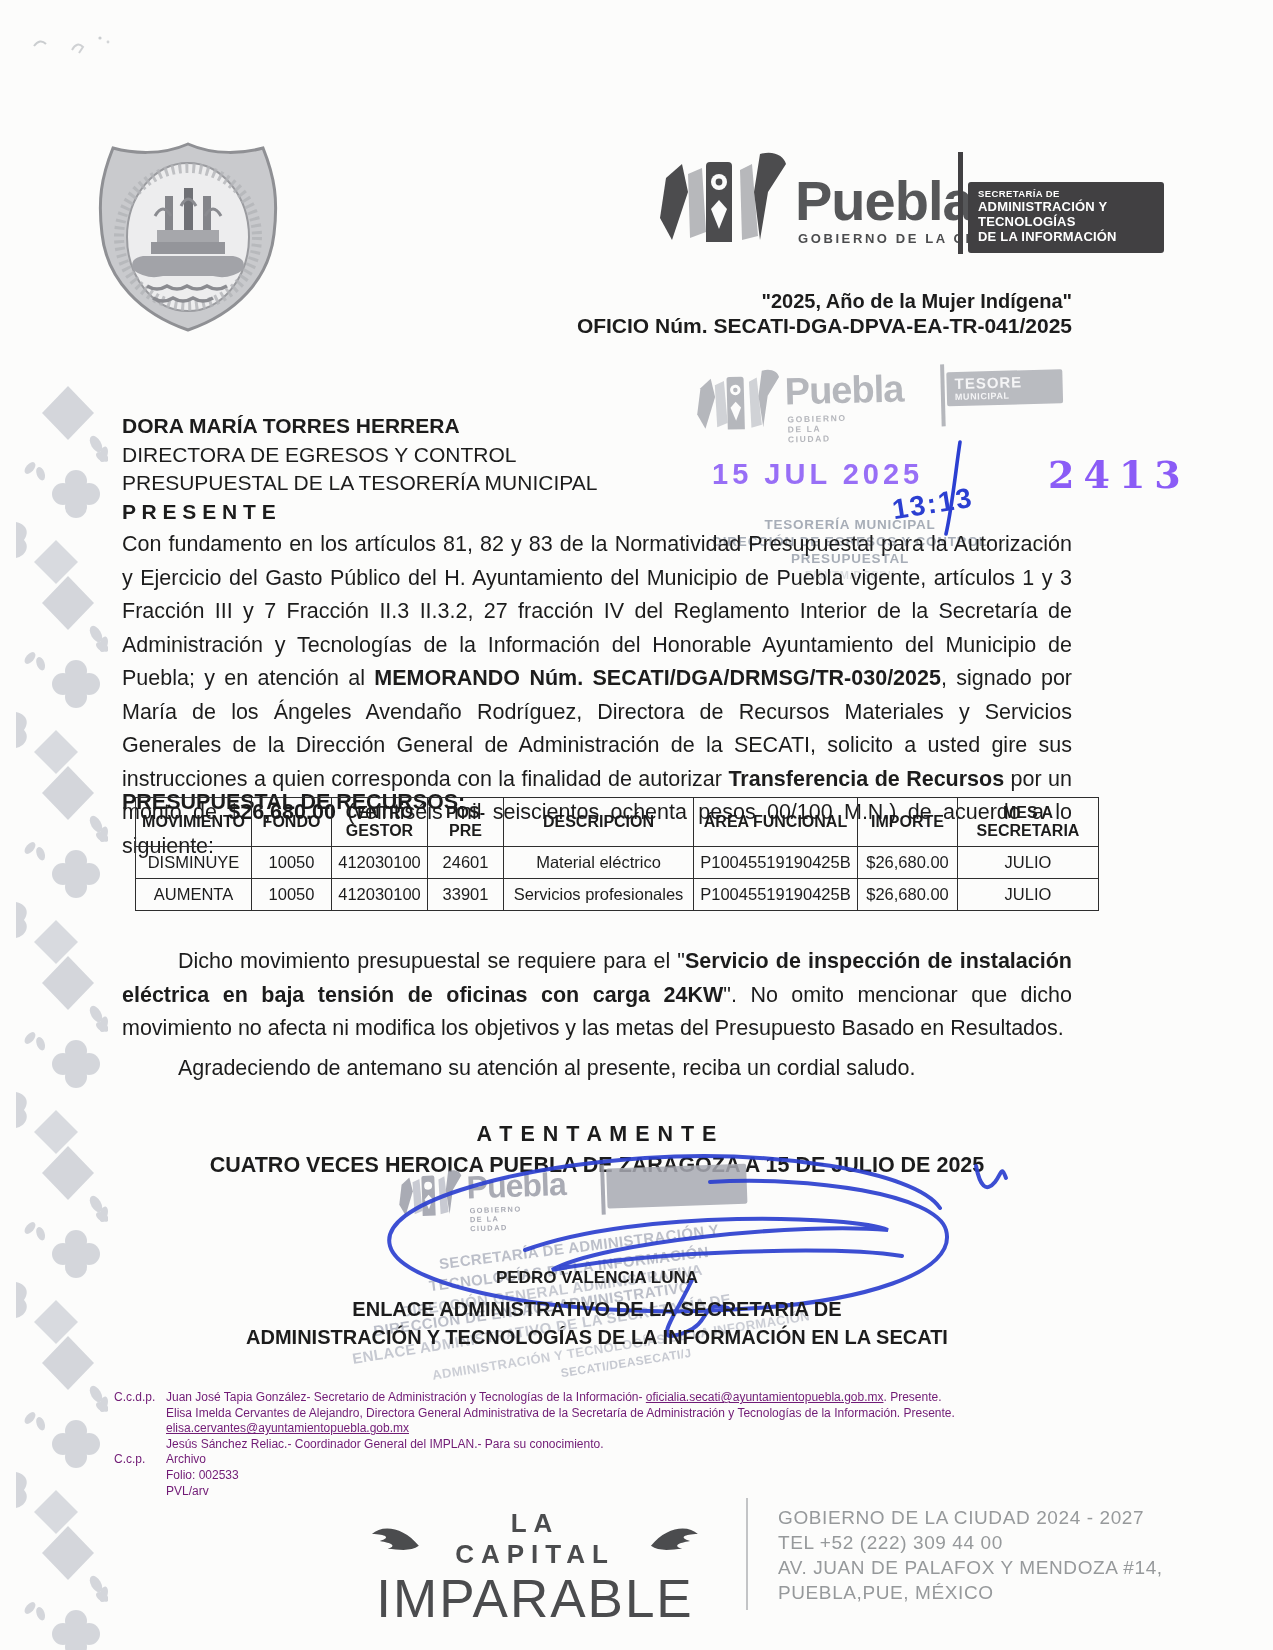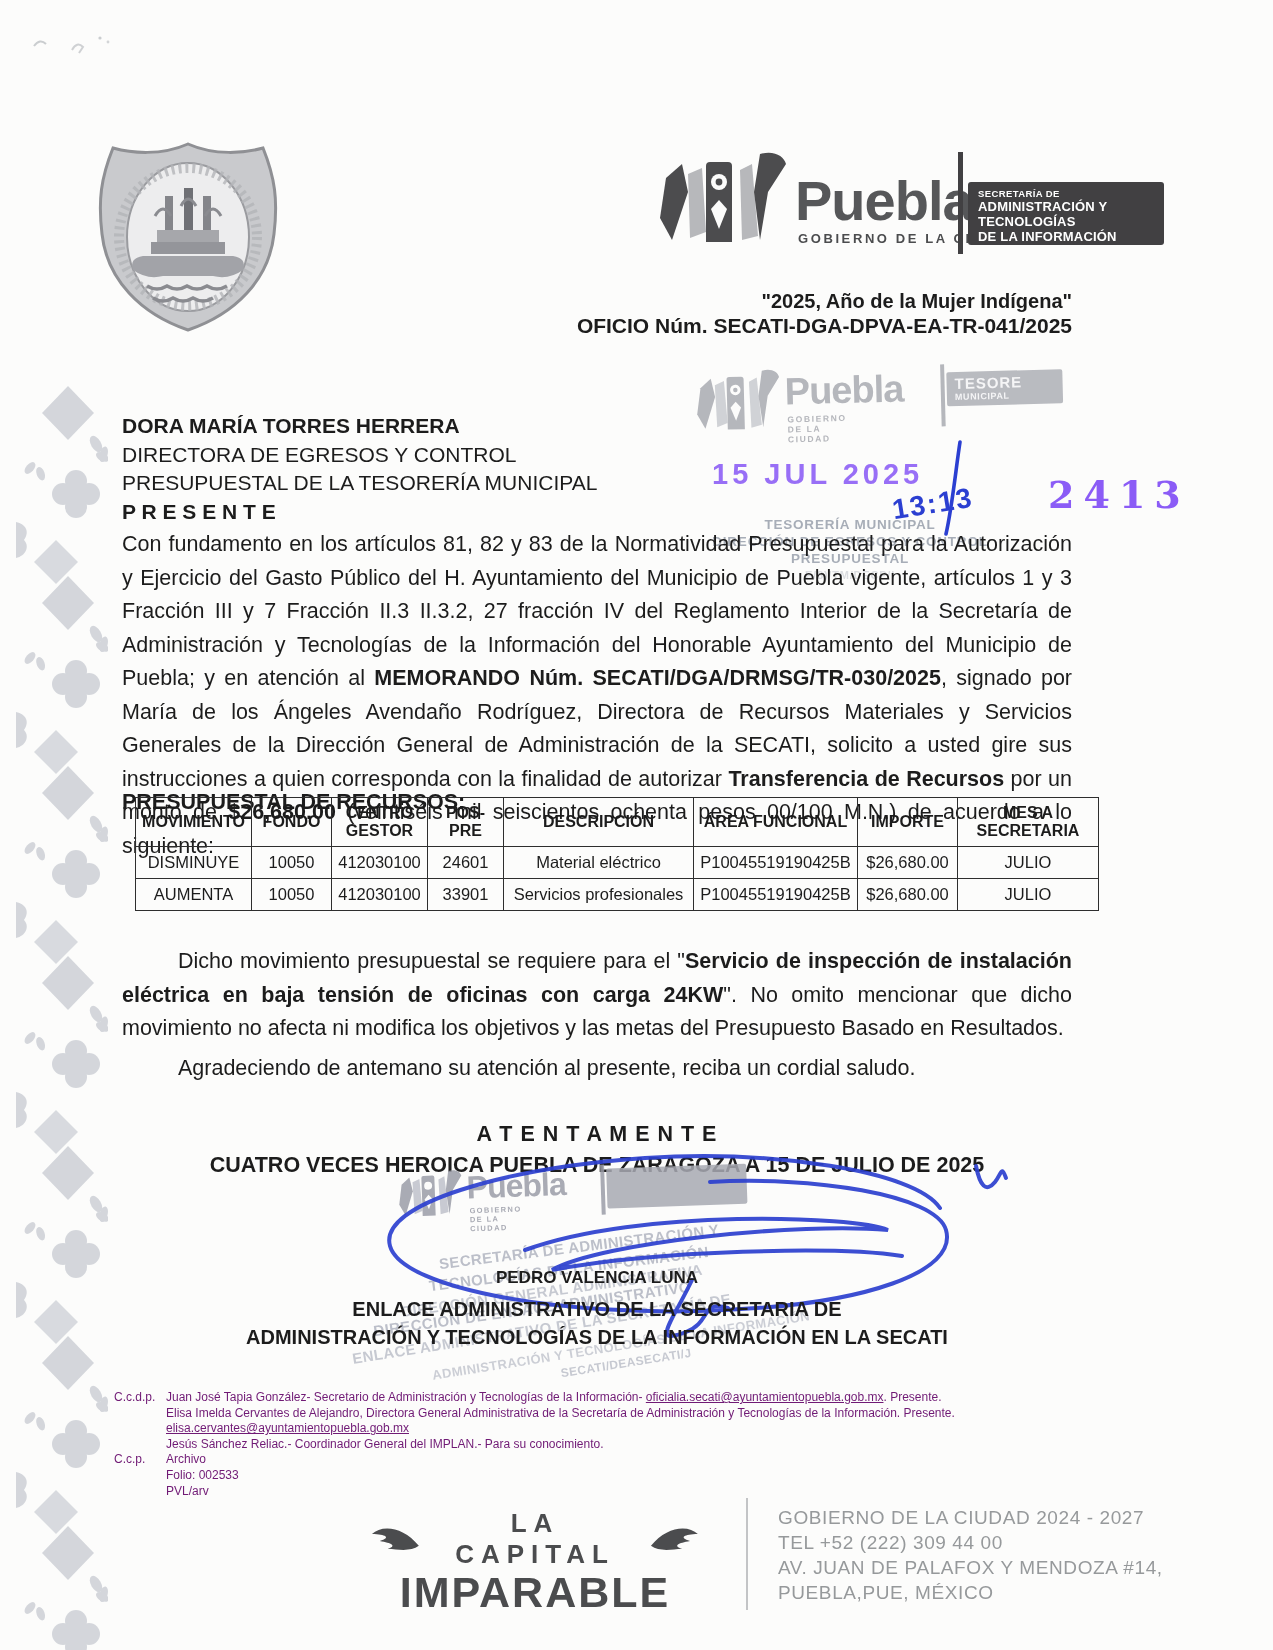--- a/index.html
+++ b/index.html
@@ -3,21 +3,21 @@
 <meta charset="utf-8">
 <style>
   html,body{margin:0;padding:0;background:#e9e9e9;}
   .page{position:relative;width:1273px;height:1650px;background:#fcfcfb;overflow:hidden;
         font-family:"Liberation Sans",sans-serif;color:#1c1c1c;margin:0 auto;}
   .abs{position:absolute;}
   .b{font-weight:bold;}
   
   .brand-word{font-weight:800;color:#565759;letter-spacing:-1px;}
   .brand-tag{font-weight:800;color:#4b4c4e;letter-spacing:2.6px;}
-  .badge{background:#414042;color:#fff;border-radius:3px;padding:7px 10px 0 10px;line-height:1.15;}
+  .badge{background:#414042;color:#fff;border-radius:3px;padding:7px 10px 8px 10px;line-height:1.15;}
   .badge .s1{font-size:9.5px;font-weight:700;letter-spacing:.4px;display:block;}
   .badge .s2{font-size:13px;font-weight:800;letter-spacing:.2px;display:block;}
   .vbar{background:#414042;width:5px;}
   
   .gray{color:#a4a6ad;}
   .gbadge{background:#a9abb2;color:#f4f4f6;border-radius:2px;padding:4px 8px;line-height:1.1;}
   .gbadge .s1{font-size:15px;font-weight:800;letter-spacing:1px;display:block;}
   .gbadge .s2{font-size:9px;font-weight:800;letter-spacing:.6px;display:block;}
   .red{color:#8b5cf6;}
   .blue{color:#2b3fd1;}
@@ -36,21 +36,21 @@
   .stampline{position:absolute;color:#9297a8;font-size:15px;font-weight:600;letter-spacing:.4px;opacity:.6;white-space:nowrap;}
   
   .cc{font-size:12px;line-height:15.6px;color:#701a75;}
   .cc .lbl{display:inline-block;width:52px;vertical-align:top;}
   .cc .ind{margin-left:52px;}
   .u{text-decoration:underline;}
   
   .foot-gray{color:#96999b;font-size:19px;line-height:25px;letter-spacing:.6px;font-weight:500;}
   .cap{color:#4b4c4e;}
   .cap1{font-weight:800;font-size:26px;letter-spacing:7px;}
-  .cap2{font-weight:700;font-size:43px;letter-spacing:2px;margin-top:-2px;}
+  .cap2{font-weight:400;font-size:53px;letter-spacing:2px;margin-top:-2px;}
 </style>
 </head>
 <body>
 
 <div class="page">
 
   <svg class="abs" style="left:16px;top:382px;" width="92" height="1268" viewBox="0 0 92 1268">
     <defs>
       <g id="motif" fill="#bcc0c9" opacity="0.62">
         <polygon points="52,4 78,31 52,58 26,31"></polygon>
@@ -144,21 +144,21 @@
       <span class="s1">TESORE</span>
       <span class="s2">MUNICIPAL</span>
     </div>
   </div>
 
   <div class="abs red b" style="left:712px;top:458px;font-size:29px;letter-spacing:4px;opacity:.88;">15 JUL 2025</div>
   <div class="abs blue" style="left:892px;top:488px;font-size:28px;transform:rotate(-9deg);font-weight:600;letter-spacing:2px;">13:13</div>
   <svg class="abs" style="left:930px;top:438px;" width="40" height="100" viewBox="0 0 40 100">
     <path d="M30,4 C26,30 22,70 16,96" stroke="#2b3fd1" stroke-width="3.6" fill="none" stroke-linecap="round"></path>
   </svg>
-  <div class="abs red" style="left:1048px;top:452px;font-size:38px;font-family:'DejaVu Serif',serif;font-weight:600;letter-spacing:9px;margin-top:20px;">2413</div>
+  <div class="abs red" style="left:1048px;top:452px;font-size:38px;font-family:'DejaVu Serif',serif;font-weight:600;letter-spacing:9px;">2413</div>
 
   <div class="abs office-stamp" style="left:680px;top:516px;width:340px;">
     <div>TESORERÍA MUNICIPAL</div>
     <div>DIRECCIÓN DE EGRESOS Y CONTROL</div>
     <div>PRESUPUESTAL</div>
     <div style="opacity:.4;font-size:11px;">E/8)/TM/DECP/I</div>
   </div>
 
   <div class="abs rec" style="left:122px;top:412px;">
     <div class="b">DORA MARÍA TORRES HERRERA</div>

